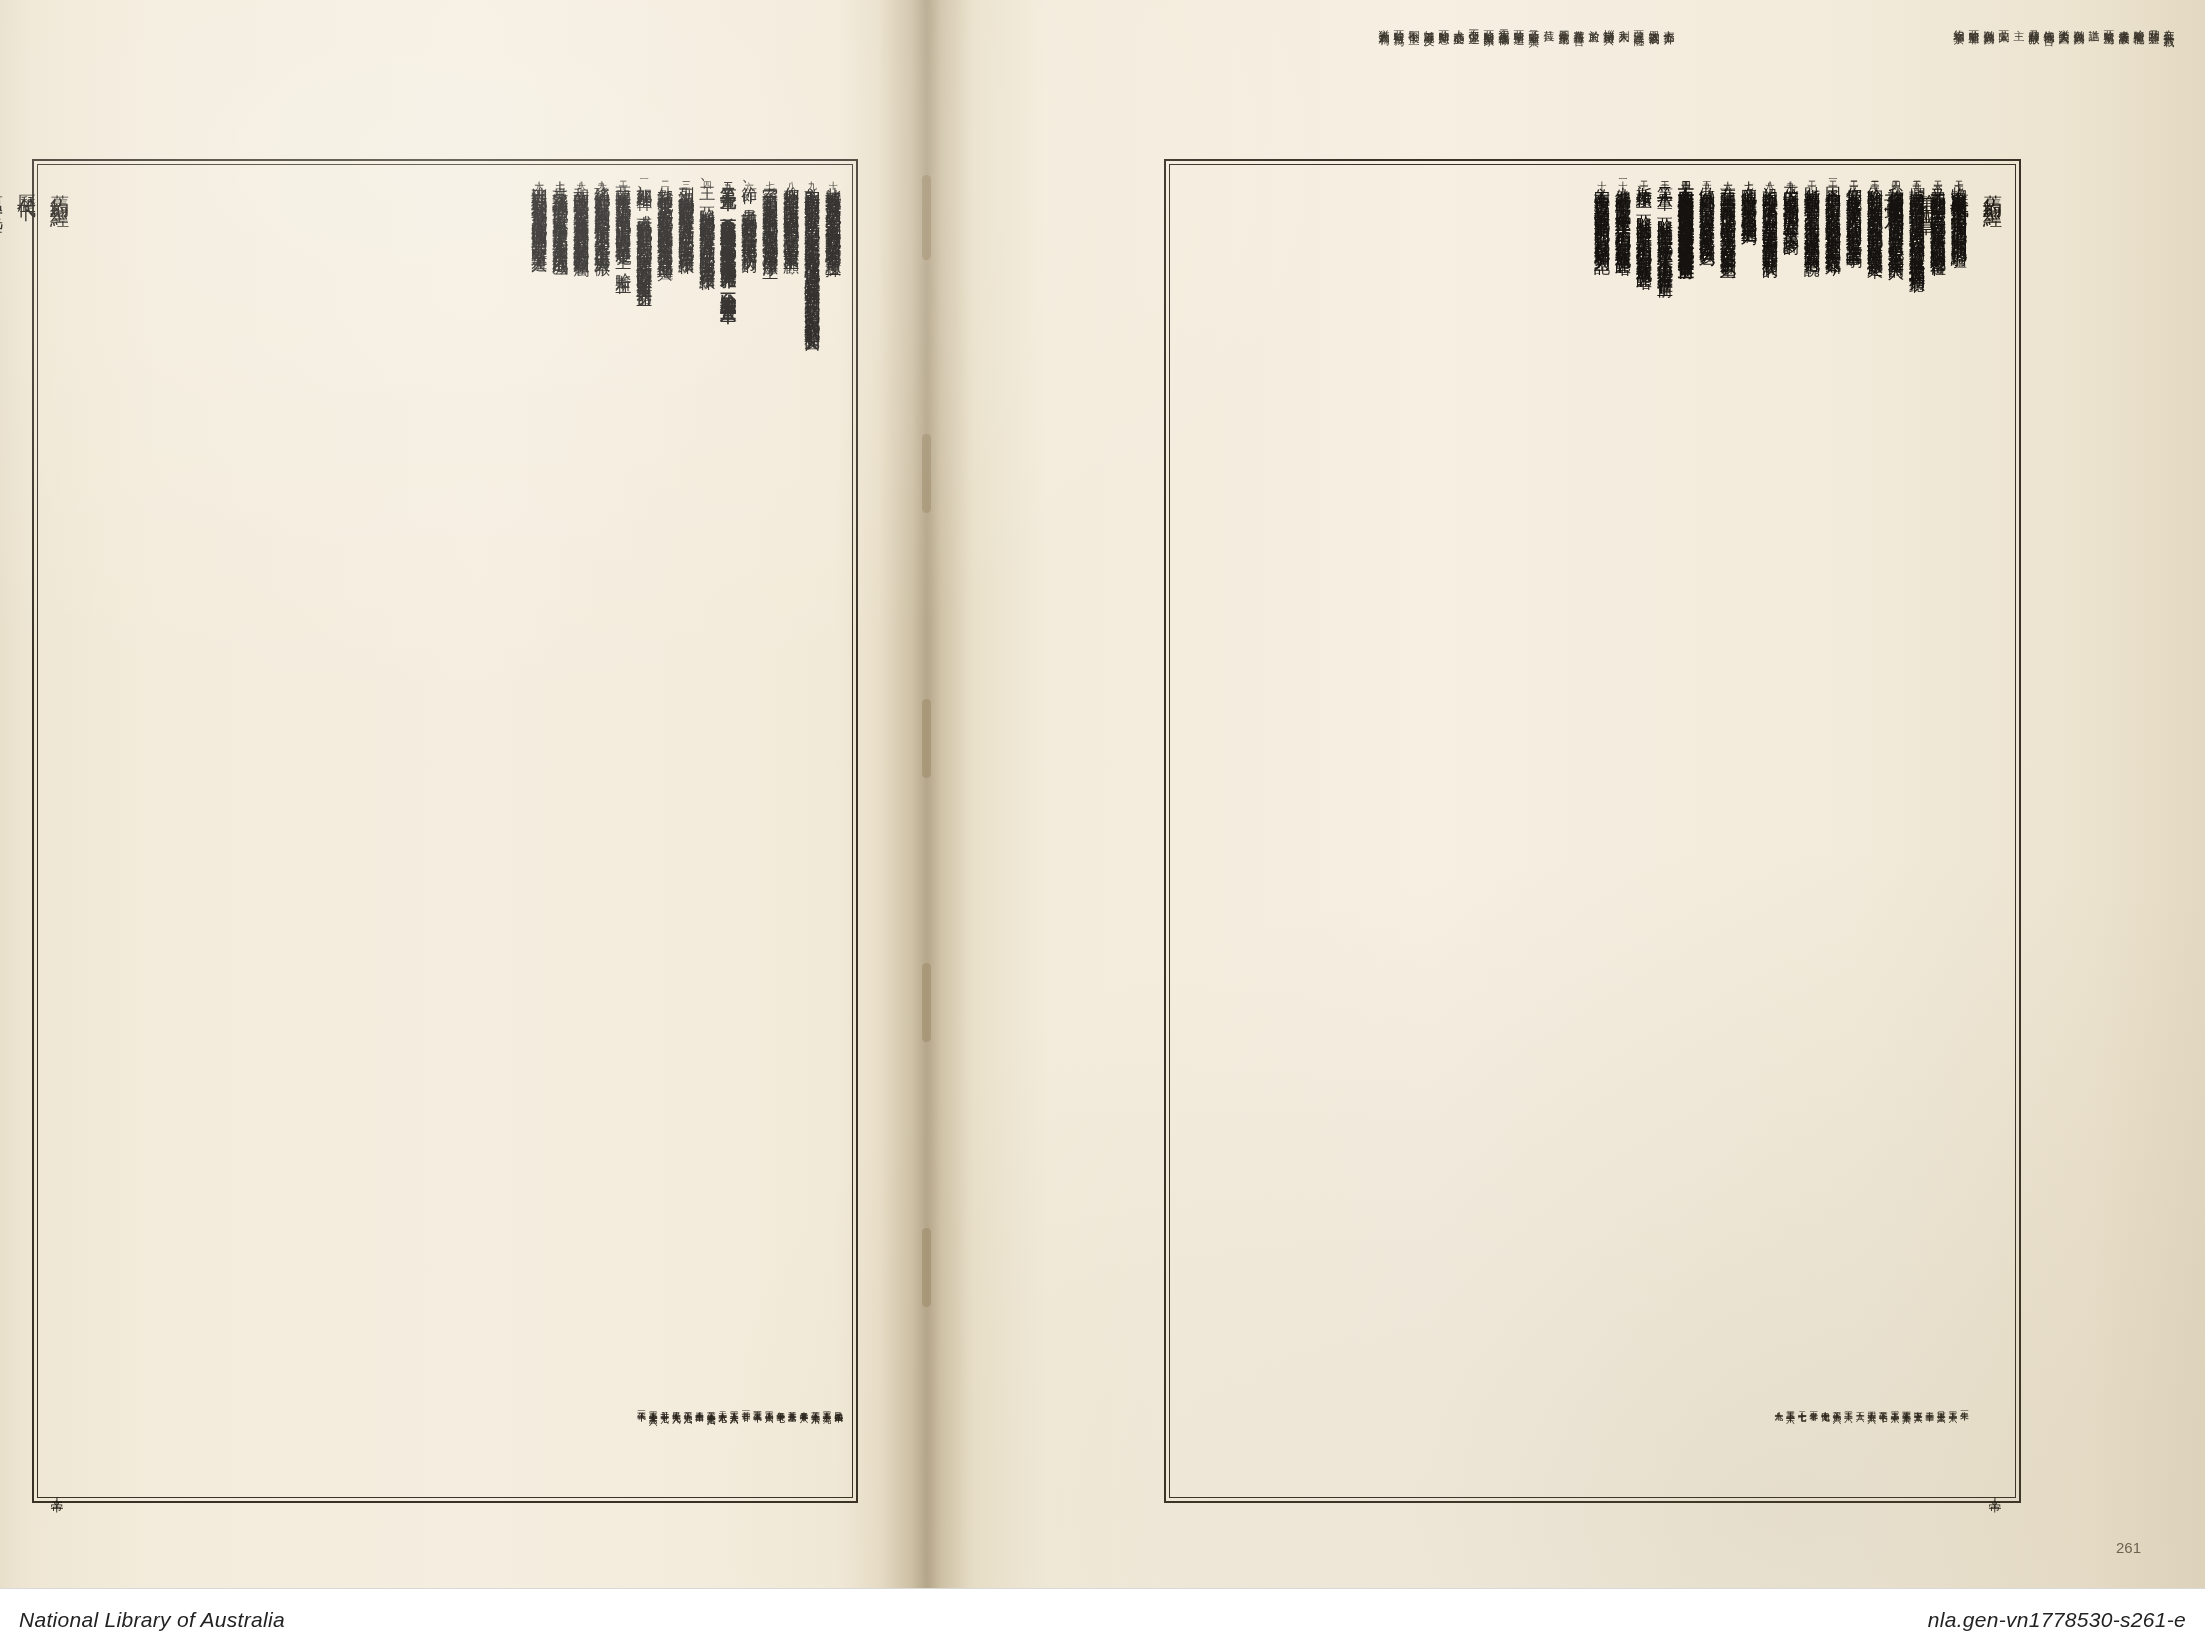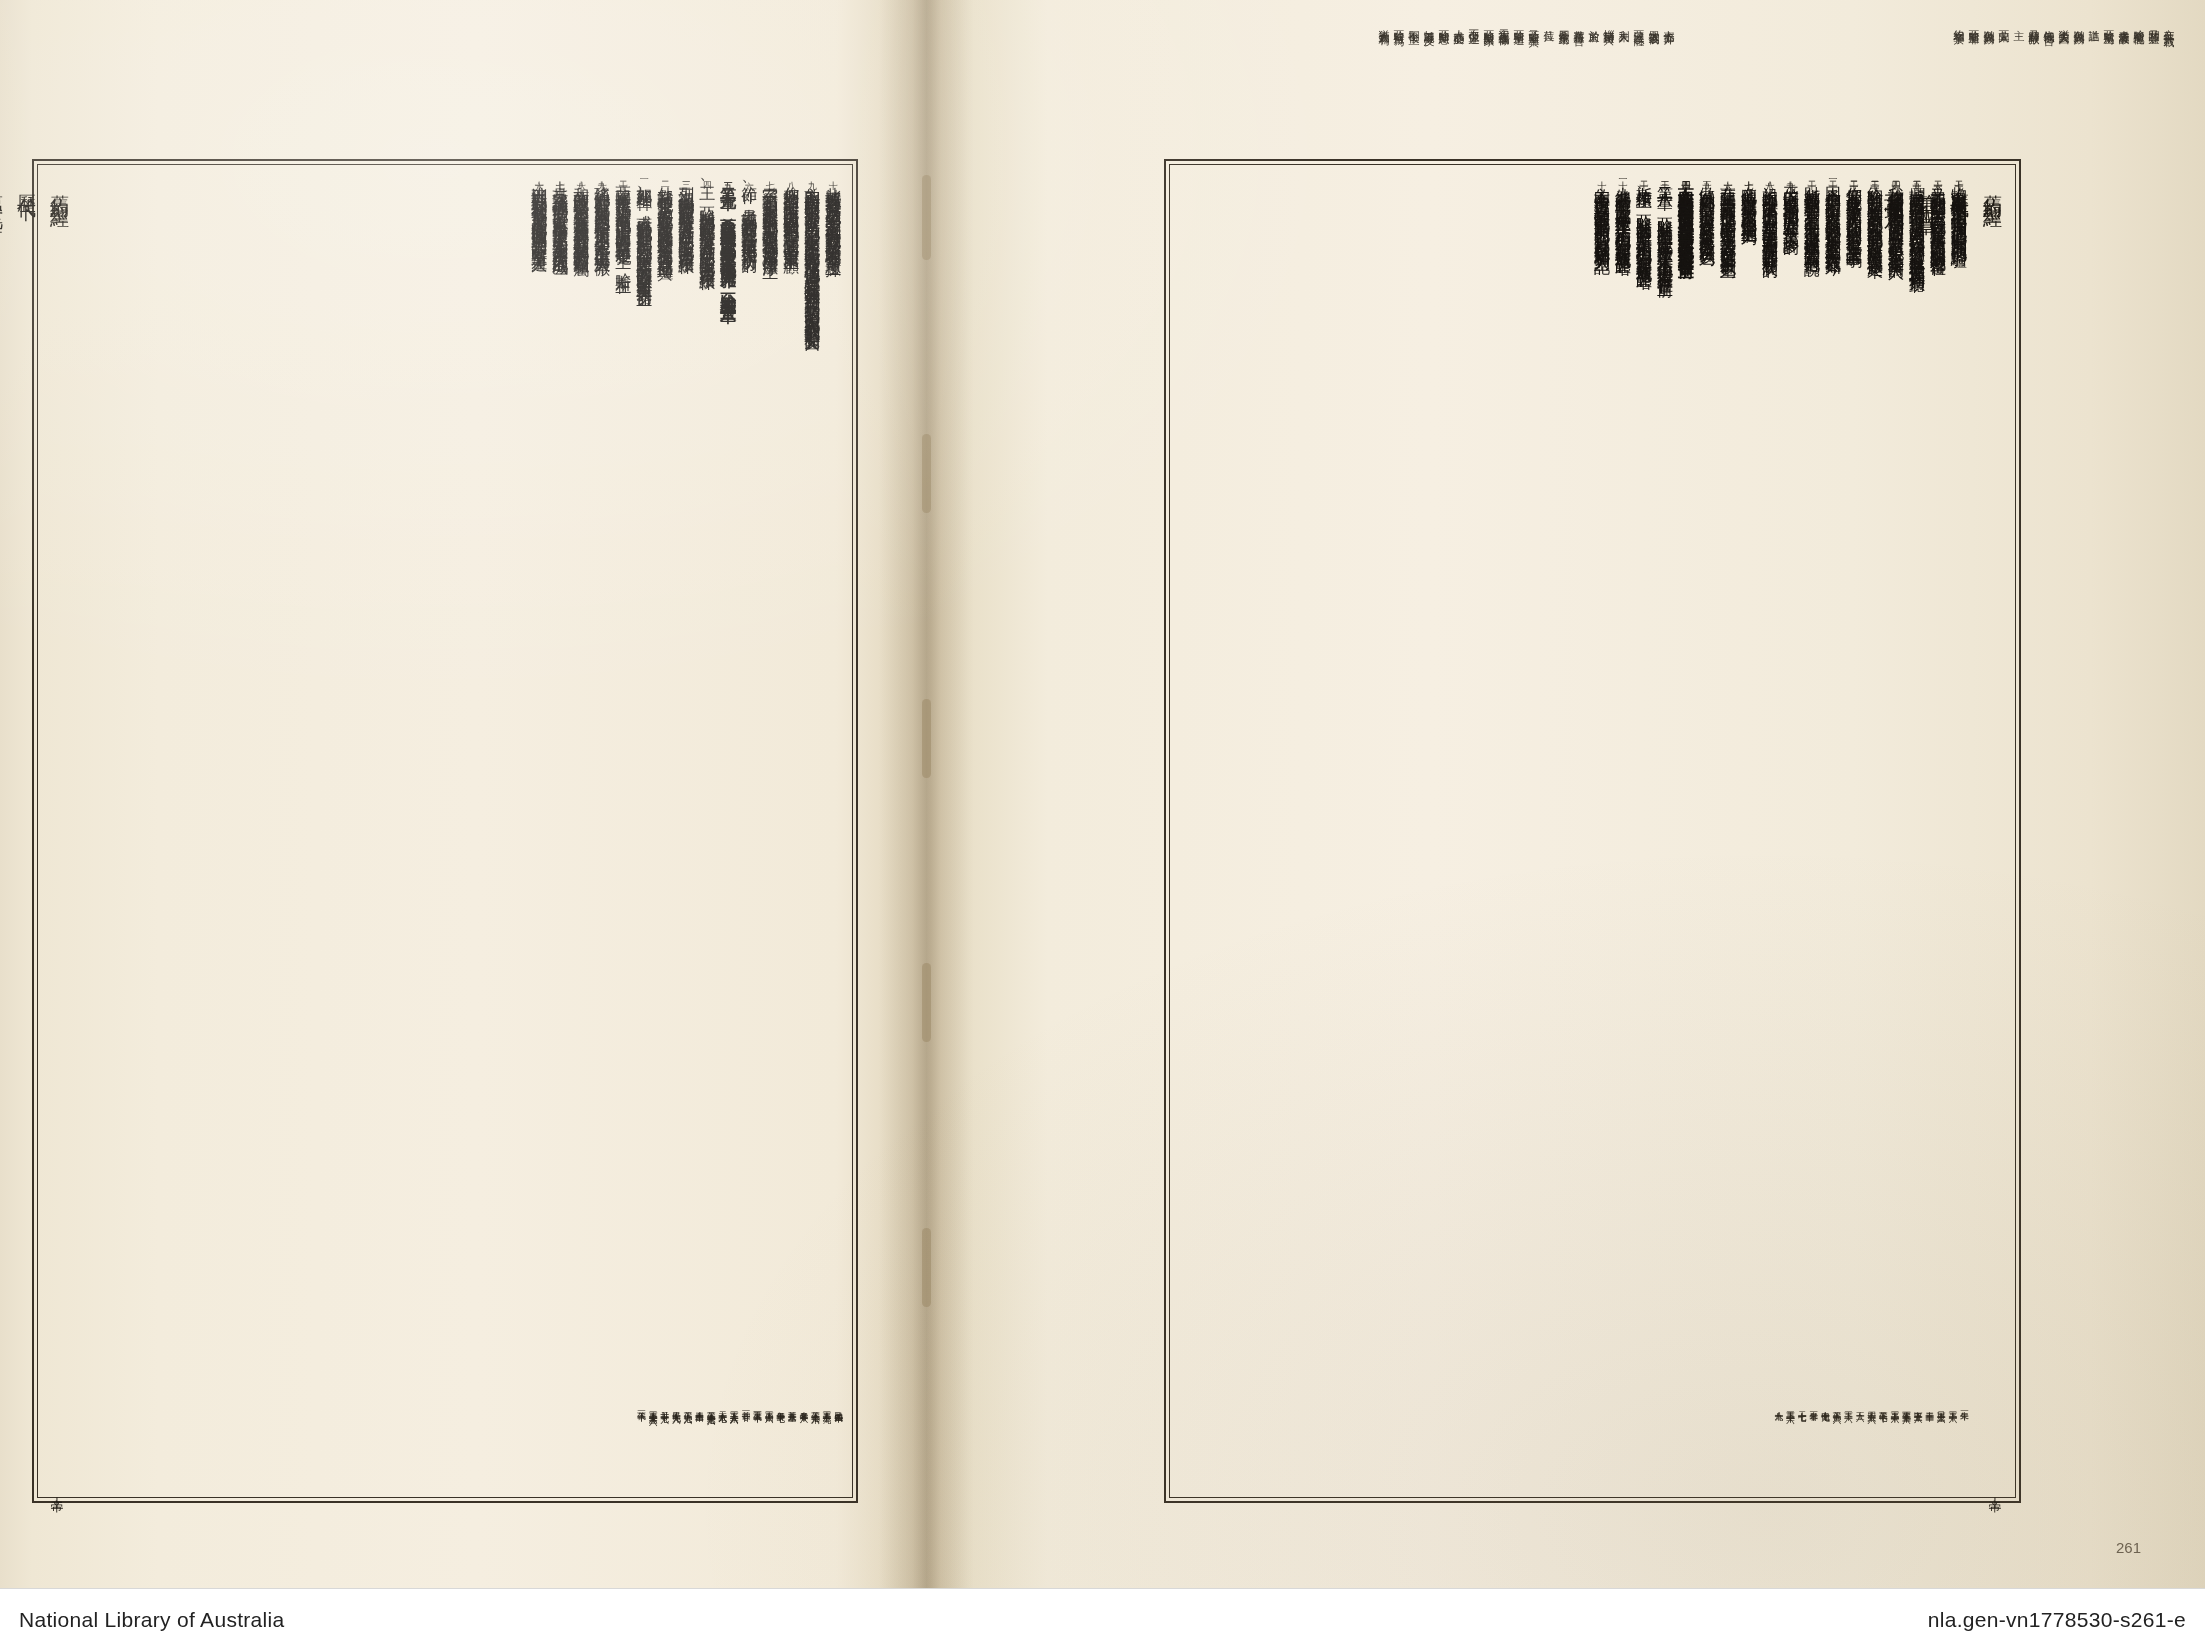--- a/index.html
+++ b/index.html
@@ -72,20 +72,21 @@
     top: 1588px;
     width: 2205px;
     height: 62px;
     background: #ffffff;
     border-top: 0.5px solid #d8d8d8;
     display: flex;
     align-items: center;
     justify-content: space-between;
     box-sizing: border-box;
     padding: 0 19px;
+    font-style: italic;
   }
   #footer .f-left,
   #footer .f-right {
     font-family: "Liberation Sans", sans-serif;
     font-size: 21px;
     color: #222;
     letter-spacing: 0.3px;
   }
 
   

